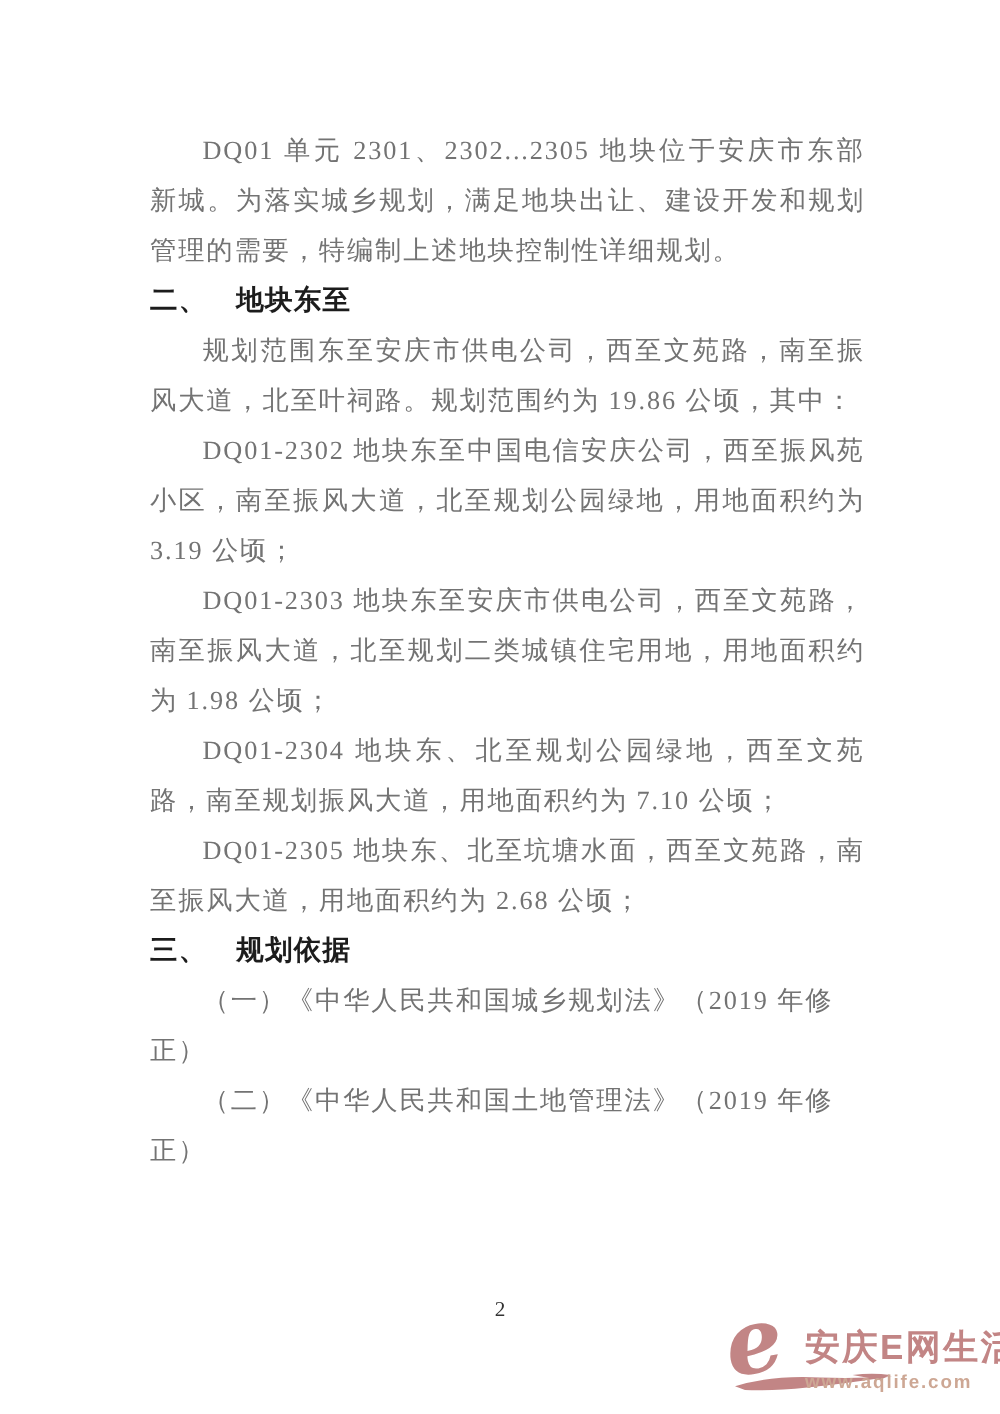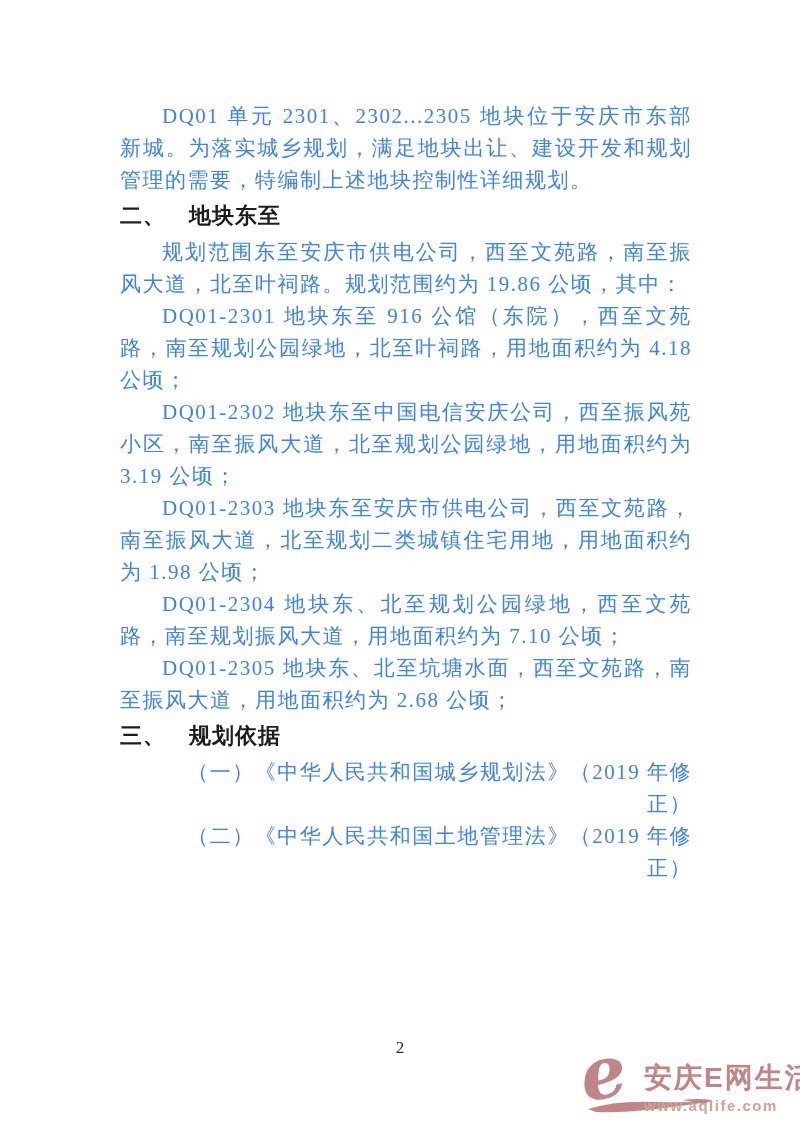--- a/index.html
+++ b/index.html
@@ -26,28 +26,28 @@
     font-weight: bold;
     font-size: 22px;
     line-height: 40px;
     margin: 0;
     color: #1c1c1c;
     letter-spacing: 1px;
   }
   .para {
     margin: 0;
     font-size: 21px;
-    line-height: 32px;
+    line-height: 40px;
     letter-spacing: 1.5px;
     text-align: justify;
     text-indent: 2em;
-    color: #3b82f6;
+    color: #737373;
   }
   .para.ref {
-    text-align: right;
+    text-align: left;
   }
   .page-footer-number {
     position: absolute;
     left: 0;
     right: 0;
     top: 1038px;
     text-align: center;
     font-size: 17px;
     color: #333333;
   }
@@ -103,21 +103,20 @@
 
 <main class="page-content">
 
   <section>
     <p class="para">DQ01 单元 2301、2302...2305 地块位于安庆市东部新城。为落实城乡规划，满足地块出让、建设开发和规划管理的需要，特编制上述地块控制性详细规划。</p>
   </section>
 
   <section>
     <h2 class="section-heading">二、　地块东至</h2>
     <p class="para">规划范围东至安庆市供电公司，西至文苑路，南至振风大道，北至叶祠路。规划范围约为 19.86 公顷，其中：</p>
-    <p class="para">DQ01-2301 地块东至 916 公馆（东院），西至文苑路，南至规划公园绿地，北至叶祠路，用地面积约为 4.18 公顷；</p>
     <p class="para">DQ01-2302 地块东至中国电信安庆公司，西至振风苑小区，南至振风大道，北至规划公园绿地，用地面积约为 3.19 公顷；</p>
     <p class="para">DQ01-2303 地块东至安庆市供电公司，西至文苑路，南至振风大道，北至规划二类城镇住宅用地，用地面积约为 1.98 公顷；</p>
     <p class="para">DQ01-2304 地块东、北至规划公园绿地，西至文苑路，南至规划振风大道，用地面积约为 7.10 公顷；</p>
     <p class="para">DQ01-2305 地块东、北至坑塘水面，西至文苑路，南至振风大道，用地面积约为 2.68 公顷；</p>
   </section>
 
   <section>
     <h2 class="section-heading">三、　规划依据</h2>
     <p class="para ref">（一）《中华人民共和国城乡规划法》（2019 年修正）</p>
     <p class="para ref">（二）《中华人民共和国土地管理法》（2019 年修正）</p>

